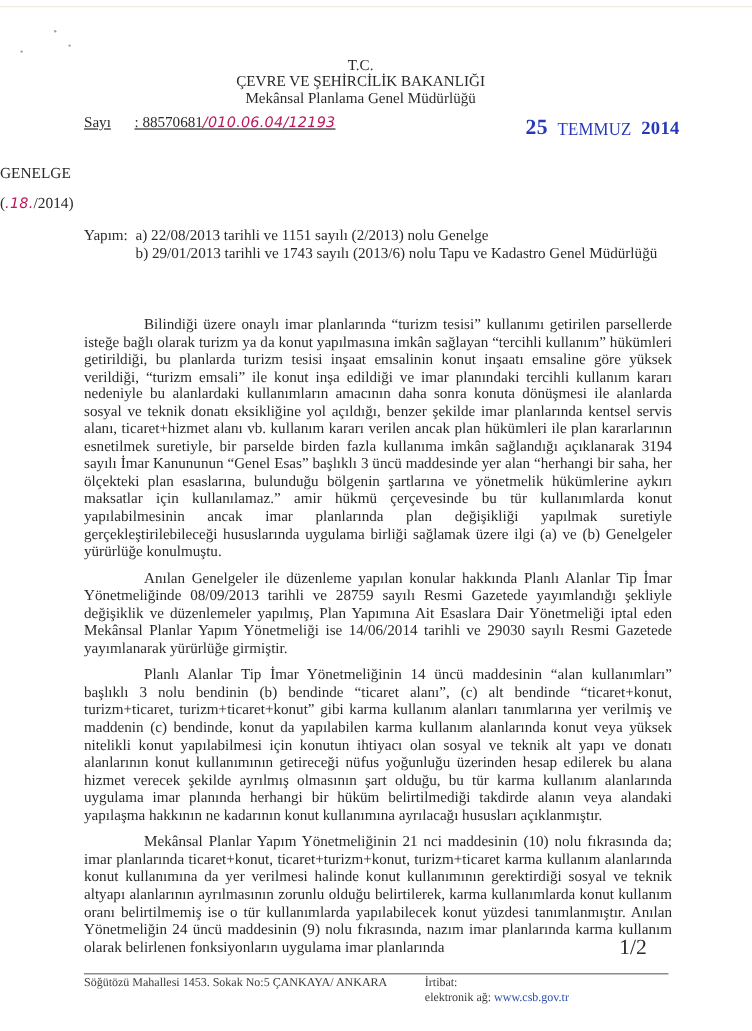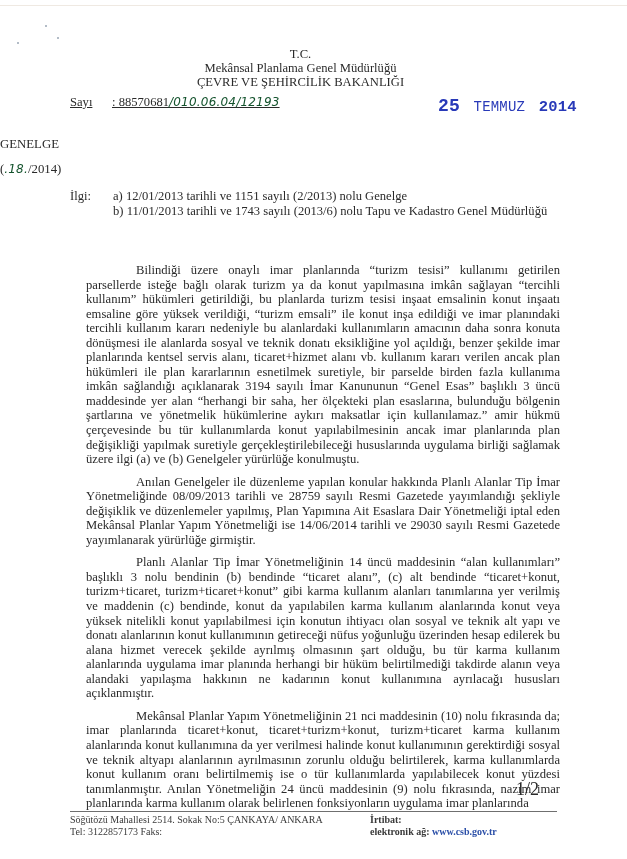--- a/index.html
+++ b/index.html
@@ -7,53 +7,53 @@
       width: 627px; height: 859px; position: relative; overflow: hidden;
       font-family: "Liberation Serif", "DejaVu Serif", serif;
       color: #2a2a2a;
     }
     .topline { position: absolute; left: 0; top: 5px; width: 627px; height: 1px; background: #efe9e2; }
     .speck { position: absolute; width: 2px; height: 2px; background: #9aa6b5; border-radius: 1px; }
     .header { position: absolute; top: 47px; left: 0; width: 601px; text-align: center; font-size: 12.6px; line-height: 14px; }
     .meta { position: absolute; left: 70px; top: 95px; font-size: 12.6px; line-height: 14.5px; text-decoration: underline; }
     .meta .row { display: flex; }
     .meta .lbl { width: 42px; }
-    .hand { color: #14532d; font-family: "DejaVu Sans", sans-serif; font-style: italic; font-size: 12px; letter-spacing: 0.2px; }
-    .stamp { position: absolute; left: 438px; top: 96px; color: #2839b8; font-family: Liberation Mono, monospace; font-weight: bold; font-size: 15.5px; letter-spacing: 0.2px; white-space: nowrap; }
+    .hand { color: #be185d; font-family: "DejaVu Sans", sans-serif; font-style: italic; font-size: 12px; letter-spacing: 0.2px; }
+    .stamp { position: absolute; left: 438px; top: 96px; color: #2839b8; font-family: Liberation Serif, serif; font-weight: bold; font-size: 15.5px; letter-spacing: 0.2px; white-space: nowrap; }
     .stamp .d { font-size: 18px; }
     .stamp .m { font-weight: normal; font-size: 14px; transform: scaleY(1.1); display: inline-block; margin: 0 4px; }
     .title { position: absolute; left: 0; width: 627px; text-align: left; font-size: 12.8px; }
     .title.t1 { top: 137px; }
     .title.t2 { top: 162px; }
     .ilgi { position: absolute; left: 70px; top: 189px; font-size: 12.6px; line-height: 14.5px; }
     .ilgi .row { display: flex; }
     .ilgi .lbl { width: 43px; }
     .ilgi .items div { }
     .ilgi .cont { padding-left: 12px; }
     .body { position: absolute; left: 70px; top: 263px; width: 490px; font-size: 12.6px; line-height: 14.55px; }
-    .body p { margin: 0 0 8px 16px; text-align: justify; text-indent: 50px; }
+    .body p { margin: 0 0 8px 0; text-align: justify; text-indent: 50px; }
     .page-no { position: absolute; left: 516px; top: 779px; font-size: 18px; }
     .footline { position: absolute; left: 70px; top: 811px; width: 487px; height: 1px; background: #6f6f6f; }
     .foot { position: absolute; top: 814px; font-size: 10px; line-height: 12px; color: #3a3a3a; }
     .foot.left { left: 70px; }
-    .foot.right { left: 370px; font-weight: bold; }
+    .foot.right { left: 354px; }
     .link { color: #2b4fa8; }
   </style>
 </head>
 <body>
 
 <div class="topline"></div>
 <div class="speck" style="left:45px;top:25px;"></div>
 <div class="speck" style="left:57px;top:37px;"></div>
 <div class="speck" style="left:17px;top:42px;"></div>
 
 <div class="header">
   <div>T.C.</div>
+  <div>ÇEVRE VE ŞEHİRCİLİK BAKANLIĞI</div>
   <div>Mekânsal Planlama Genel Müdürlüğü</div>
-  <div>ÇEVRE VE ŞEHİRCİLİK BAKANLIĞI</div>
 </div>
 
 <div class="meta">
   <div class="row">
     <span class="lbl">Sayı</span>
     <span>: 88570681</span>
       <span class="hand">/010.06.04/12193</span>
   </div>
 </div>
 
@@ -63,38 +63,37 @@
   <span>2014</span>
 </div>
 
 <div class="title t1">GENELGE</div>
 <div class="title t2">
   <span>(</span><span class="hand">.18.</span><span>/2014)</span>
 </div>
 
 <div class="ilgi">
   <div class="row">
-    <span class="lbl">İlgi:</span>
+    <span class="lbl">Yapım:</span>
     <div class="items">
-      <div>a) 12/01/2013 tarihli ve 1151 sayılı (2/2013) nolu Genelge</div>
-      <div>b) 11/01/2013 tarihli ve 1743 sayılı (2013/6) nolu Tapu ve Kadastro Genel Müdürlüğü</div>
+      <div>a) 22/08/2013 tarihli ve 1151 sayılı (2/2013) nolu Genelge</div>
+      <div>b) 29/01/2013 tarihli ve 1743 sayılı (2013/6) nolu Tapu ve Kadastro Genel Müdürlüğü</div>
     </div>
   </div>
 </div>
 
 <div class="body">
   <p>Bilindiği üzere onaylı imar planlarında “turizm tesisi” kullanımı getirilen parsellerde isteğe bağlı olarak turizm ya da konut yapılmasına imkân sağlayan “tercihli kullanım” hükümleri getirildiği, bu planlarda turizm tesisi inşaat emsalinin konut inşaatı emsaline göre yüksek verildiği, “turizm emsali” ile konut inşa edildiği ve imar planındaki tercihli kullanım kararı nedeniyle bu alanlardaki kullanımların amacının daha sonra konuta dönüşmesi ile alanlarda sosyal ve teknik donatı eksikliğine yol açıldığı, benzer şekilde imar planlarında kentsel servis alanı, ticaret+hizmet alanı vb. kullanım kararı verilen ancak plan hükümleri ile plan kararlarının esnetilmek suretiyle, bir parselde birden fazla kullanıma imkân sağlandığı açıklanarak 3194 sayılı İmar Kanununun “Genel Esas” başlıklı 3 üncü maddesinde yer alan “herhangi bir saha, her ölçekteki plan esaslarına, bulunduğu bölgenin şartlarına ve yönetmelik hükümlerine aykırı maksatlar için kullanılamaz.” amir hükmü çerçevesinde bu tür kullanımlarda konut yapılabilmesinin ancak imar planlarında plan değişikliği yapılmak suretiyle gerçekleştirilebileceği hususlarında uygulama birliği sağlamak üzere ilgi (a) ve (b) Genelgeler yürürlüğe konulmuştu.</p>
   <p>Anılan Genelgeler ile düzenleme yapılan konular hakkında Planlı Alanlar Tip İmar Yönetmeliğinde 08/09/2013 tarihli ve 28759 sayılı Resmi Gazetede yayımlandığı şekliyle değişiklik ve düzenlemeler yapılmış, Plan Yapımına Ait Esaslara Dair Yönetmeliği iptal eden Mekânsal Planlar Yapım Yönetmeliği ise 14/06/2014 tarihli ve 29030 sayılı Resmi Gazetede yayımlanarak yürürlüğe girmiştir.</p>
   <p>Planlı Alanlar Tip İmar Yönetmeliğinin 14 üncü maddesinin “alan kullanımları” başlıklı 3 nolu bendinin (b) bendinde “ticaret alanı”, (c) alt bendinde “ticaret+konut, turizm+ticaret, turizm+ticaret+konut” gibi karma kullanım alanları tanımlarına yer verilmiş ve maddenin (c) bendinde, konut da yapılabilen karma kullanım alanlarında konut veya yüksek nitelikli konut yapılabilmesi için konutun ihtiyacı olan sosyal ve teknik alt yapı ve donatı alanlarının konut kullanımının getireceği nüfus yoğunluğu üzerinden hesap edilerek bu alana hizmet verecek şekilde ayrılmış olmasının şart olduğu, bu tür karma kullanım alanlarında uygulama imar planında herhangi bir hüküm belirtilmediği takdirde alanın veya alandaki yapılaşma hakkının ne kadarının konut kullanımına ayrılacağı hususları açıklanmıştır.</p>
   <p>Mekânsal Planlar Yapım Yönetmeliğinin 21 nci maddesinin (10) nolu fıkrasında da; imar planlarında ticaret+konut, ticaret+turizm+konut, turizm+ticaret karma kullanım alanlarında konut kullanımına da yer verilmesi halinde konut kullanımının gerektirdiği sosyal ve teknik altyapı alanlarının ayrılmasının zorunlu olduğu belirtilerek, karma kullanımlarda konut kullanım oranı belirtilmemiş ise o tür kullanımlarda yapılabilecek konut yüzdesi tanımlanmıştır. Anılan Yönetmeliğin 24 üncü maddesinin (9) nolu fıkrasında, nazım imar planlarında karma kullanım olarak belirlenen fonksiyonların uygulama imar planlarında</p>
 </div>
 
 <div class="page-no">1/2</div>
 
 <div class="footline"></div>
 <div class="foot left">
-  <div>Söğütözü Mahallesi 2514. Sokak No:5 ÇANKAYA/ ANKARA</div>
-  <div>Tel: 3122857173  Faks:</div>
+  <div>Söğütözü Mahallesi 1453. Sokak No:5 ÇANKAYA/ ANKARA</div>
 </div>
 <div class="foot right">
   <div>İrtibat:</div>
   <div><span>elektronik ağ: </span><span class="link">www.csb.gov.tr</span></div>
 </div>
 
 </body></html>

